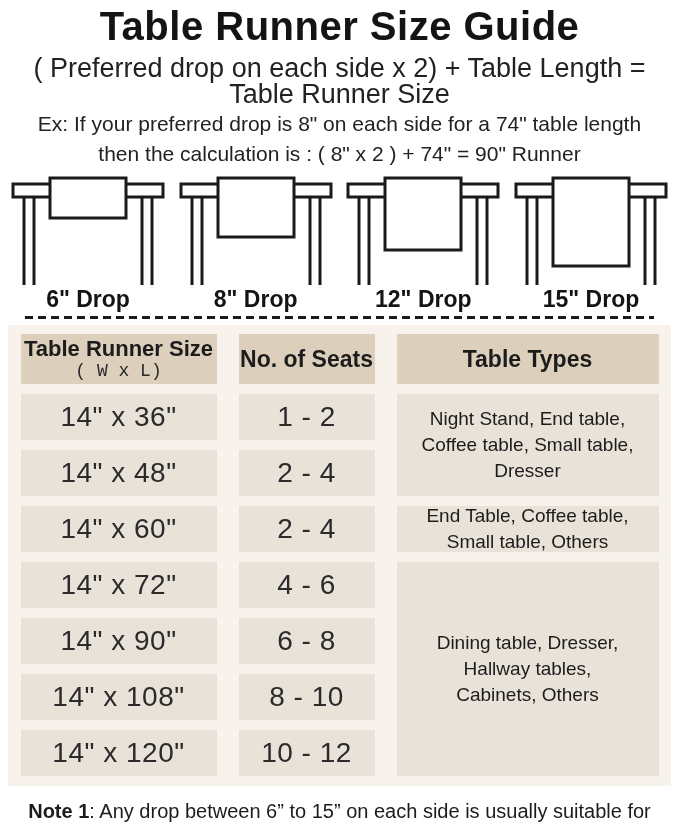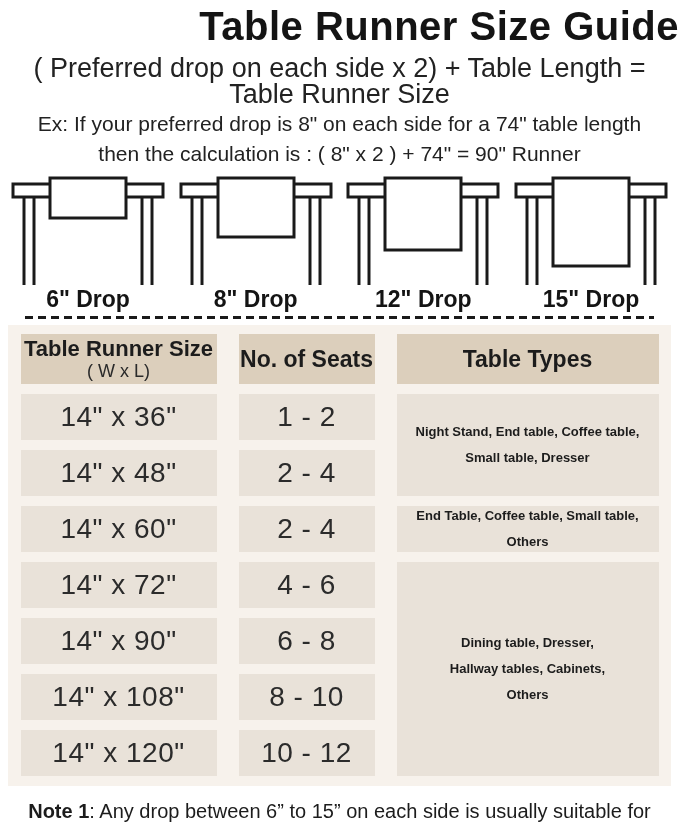--- a/index.html
+++ b/index.html
@@ -5,21 +5,21 @@
   html,body{margin:0;padding:0;}
   body{
     width:679px;height:826px;background:#ffffff;
     font-family:"Liberation Sans","DejaVu Sans",sans-serif;
     color:#1f1f1f;overflow:hidden;
   }
   .page{width:679px;height:826px;position:relative;}
 
   
   .title{
-    margin:0;padding-top:2px;text-align:right;
+    margin:0;padding-top:2px;text-align:center;
     font-size:40px;line-height:48px;font-weight:700;color:#141414;
     letter-spacing:0.5px;
   }
   .formula{
     margin:5px 0 0;text-align:center;font-size:27px;line-height:26px;color:#222;
   }
   .example{
     margin:4px 0 0;text-align:center;font-size:21px;line-height:26px;color:#222;
   }
 
@@ -51,24 +51,24 @@
     column-gap:22px;row-gap:10px;
     justify-content:center;
   }
   .cell,.hdr{
     display:flex;flex-direction:column;align-items:center;justify-content:center;
     text-align:center;
   }
   .hdr{background:#dccfbc;}
   .cell{background:#e9e2d9;}
   .hdr .h-main{font-size:22px;font-weight:700;line-height:24px;color:#1c1c1c;}
-  .hdr .h-sub{font-size:18px;line-height:20px;color:#2a2a2a;}
+  .hdr .h-sub{font-size:18px;line-height:20px;color:#2a2a2a;font-family:Liberation Mono, monospace;}
   .hdr-seats,.hdr-types{font-size:23px;font-weight:700;color:#1c1c1c;}
   .val{font-size:28px;color:#2b2b2b;letter-spacing:0.5px;}
-  .types{font-size:13px;font-weight:700;line-height:26px;color:#1c1c1c;}
+  .types{font-size:19px;font-weight:400;line-height:26px;color:#1c1c1c;}
   .types .inner{max-width:232px;}
   .types.narrow .inner{max-width:184px;}
 
   
   .notes{margin:11px 4px 0;text-align:center;font-size:20px;line-height:29px;color:#1c1c1c;}
   .notes p{margin:0;}
   .notes b{font-weight:700;}
 </style>
 </head>
 <body>

